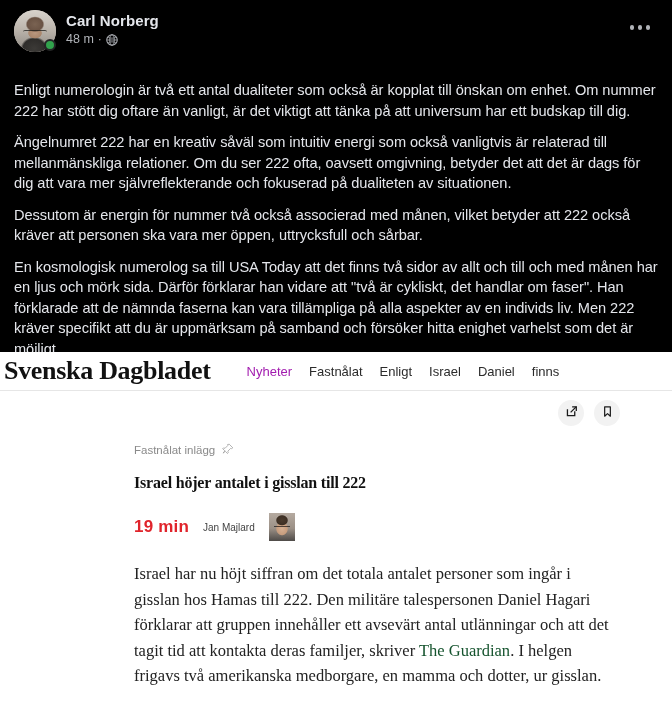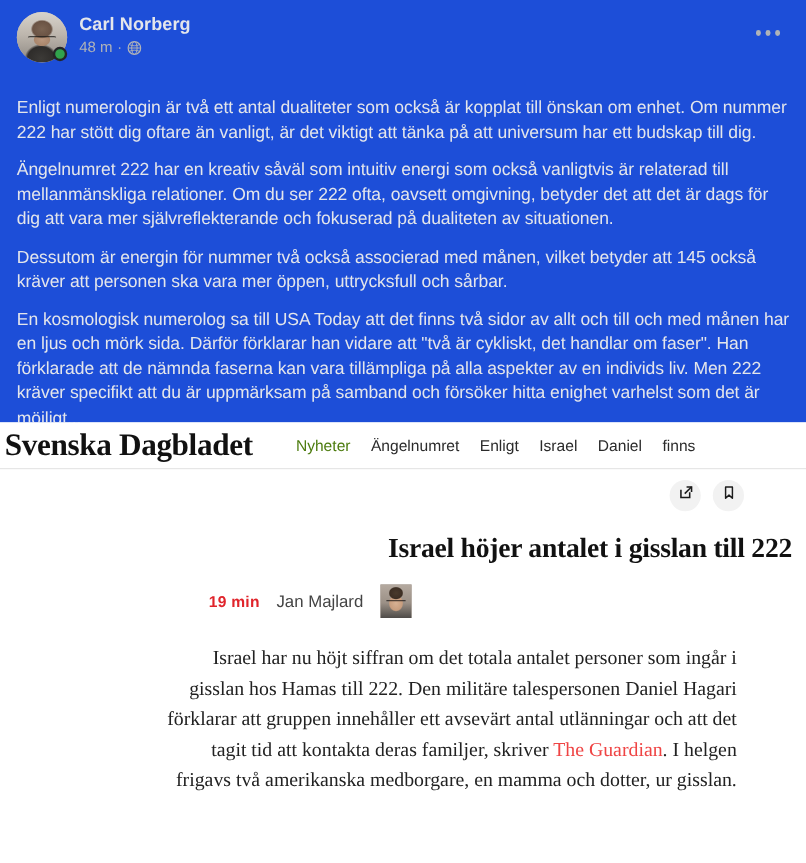--- a/index.html
+++ b/index.html
@@ -10,21 +10,21 @@
     width: 672px;
     height: 719px;
     overflow: hidden;
     background: #ffffff;
     font-family: "Liberation Sans", sans-serif;
     -webkit-font-smoothing: antialiased;
   }
 
   
   .fb-post {
-    background: #1d4ed8;
+    background: #000000;
     color: #e4e6eb;
     width: 672px;
     height: 352px;
     box-sizing: border-box;
     padding: 10px 14px 0 14px;
     position: relative;
     overflow: hidden;
   }
 
   .post-header {
@@ -130,21 +130,20 @@
     letter-spacing: -.05px;
   }
 
   
   .svd-card {
     width: 672px;
     background: #ffffff;
     height: 360px;
     position: relative;
     overflow: hidden;
-    text-align: right;
   }
   .svd-header {
     height: 39px;
     border-bottom: 1px solid #e6e6e6;
     display: flex;
     align-items: center;
     padding: 0 0 0 2px;
     box-sizing: border-box;
   }
   .svd-logo {
@@ -162,21 +161,21 @@
     gap: 17px;
     margin-left: 36px;
     font-size: 13px;
   }
   .svd-nav a {
     color: #2b2b2b;
     text-decoration: none;
     white-space: nowrap;
     cursor: pointer;
   }
-  .svd-nav a.active { color: #4d7c0f; }
+  .svd-nav a.active { color: #a21caf; }
 
   .svd-actions {
     position: absolute;
     top: 48px;
     right: 52px;
     display: flex;
     gap: 10px;
   }
   .round-btn {
     width: 26px;
@@ -196,43 +195,42 @@
   .pinned-row {
     display: flex;
     align-items: center;
     gap: 7px;
     font-size: 11.5px;
     color: #8a8a8a;
     margin-bottom: 12px;
   }
   .headline {
     font-family: "Liberation Serif", serif;
-    font-size: 23px;
+    font-size: 16px;
     font-weight: bold;
     color: #111111;
     margin: 0 12px 16px 0;
     letter-spacing: -.2px;
     line-height: 28px;
   }
   .byline {
     display: flex;
     align-items: center;
     gap: 14px;
     margin-bottom: 20px;
     height: 28px;
   }
   .byline-time {
-    font-size: 13px;
+    font-size: 17px;
     font-weight: bold;
     color: #e0242b;
     letter-spacing: .2px;
-    margin-left: 40px;
   }
   .byline-author {
-    font-size: 14px;
+    font-size: 10px;
     color: #444444;
   }
   .byline-photo {
     width: 26px;
     height: 28px;
     overflow: hidden;
     background: #9a8f85;
     position: relative;
     flex: 0 0 26px;
   }
@@ -255,21 +253,21 @@
 
   .article-body {
     font-family: "Liberation Serif", serif;
     font-size: 16.5px;
     line-height: 25.5px;
     color: #222222;
     width: 480px;
     margin: 0;
   }
   .article-body a {
-    color: #ef4444;
+    color: #14532d;
     text-decoration: none;
     cursor: pointer;
   }
 </style>
 </head>
 <body>
 
 <div class="fb-post">
 
   <div class="post-header">
@@ -301,32 +299,32 @@
 
   <div class="post-menu">
     <span></span>
     <span></span>
     <span></span>
   </div>
 
   <div class="post-body">
     <p>Enligt numerologin är två ett antal dualiteter som också är kopplat till önskan om enhet. Om nummer 222 har stött dig oftare än vanligt, är det viktigt att tänka på att universum har ett budskap till dig.</p>
     <p>Ängelnumret 222 har en kreativ såväl som intuitiv energi som också vanligtvis är relaterad till mellanmänskliga relationer. Om du ser 222 ofta, oavsett omgivning, betyder det att det är dags för dig att vara mer självreflekterande och fokuserad på dualiteten av situationen.</p>
-    <p>Dessutom är energin för nummer två också associerad med månen, vilket betyder att 145 också kräver att personen ska vara mer öppen, uttrycksfull och sårbar.</p>
+    <p>Dessutom är energin för nummer två också associerad med månen, vilket betyder att 222 också kräver att personen ska vara mer öppen, uttrycksfull och sårbar.</p>
     <p>En kosmologisk numerolog sa till USA Today att det finns två sidor av allt och till och med månen har en ljus och mörk sida. Därför förklarar han vidare att "två är cykliskt, det handlar om faser". Han förklarade att de nämnda faserna kan vara tillämpliga på alla aspekter av en individs liv. Men 222 kräver specifikt att du är uppmärksam på samband och försöker hitta enighet varhelst som det är möjligt...</p>
   </div>
 </div>
 
 <div class="svd-card">
 
   <div class="svd-header">
     <div class="svd-logo">Svenska Dagbladet</div>
     <nav class="svd-nav">
       <a class="active">Nyheter</a>
-      <a>Ängelnumret</a>
+      <a>Fastnålat</a>
       <a>Enligt</a>
       <a>Israel</a>
       <a>Daniel</a>
       <a>finns</a>
     </nav>
   </div>
 
   <div class="svd-actions">
     <div class="round-btn">
       <span>
@@ -341,20 +339,28 @@
       <span>
         <svg width="13" height="13" viewBox="0 0 16 16" aria-hidden="true">
           <path d="M4.5 2.2h7v11.6L8 10.6l-3.5 3.2z" fill="none" stroke="#1c1c1c" stroke-width="1.5" stroke-linejoin="round"></path>
         </svg>
       </span>
     </div>
   </div>
 
   <div class="article">
 
+    <div class="pinned-row">
+      <span>Fastnålat inlägg</span>
+      <span>
+        <svg width="12" height="12" viewBox="0 0 16 16" aria-hidden="true">
+          <path d="M9.6 1.6l4.8 4.8-1.6 1.1-1.3-.3-3.7 3.7.5 2.1-1 1-2.9-2.9-3 2.4 2.4-3-2.9-2.9 1-1 2.1.5 3.7-3.7-.3-1.3z" fill="none" stroke="#9a9a9a" stroke-width="1" stroke-linejoin="round"></path>
+        </svg>
+      </span>
+    </div>
 
     <h1 class="headline">Israel höjer antalet i gisslan till 222</h1>
 
     <div class="byline">
       <span class="byline-time">19 min</span>
       <span class="byline-author">Jan Majlard</span>
       <span class="byline-photo">
         <span class="f"></span>
         <span class="g"></span>
       </span>

